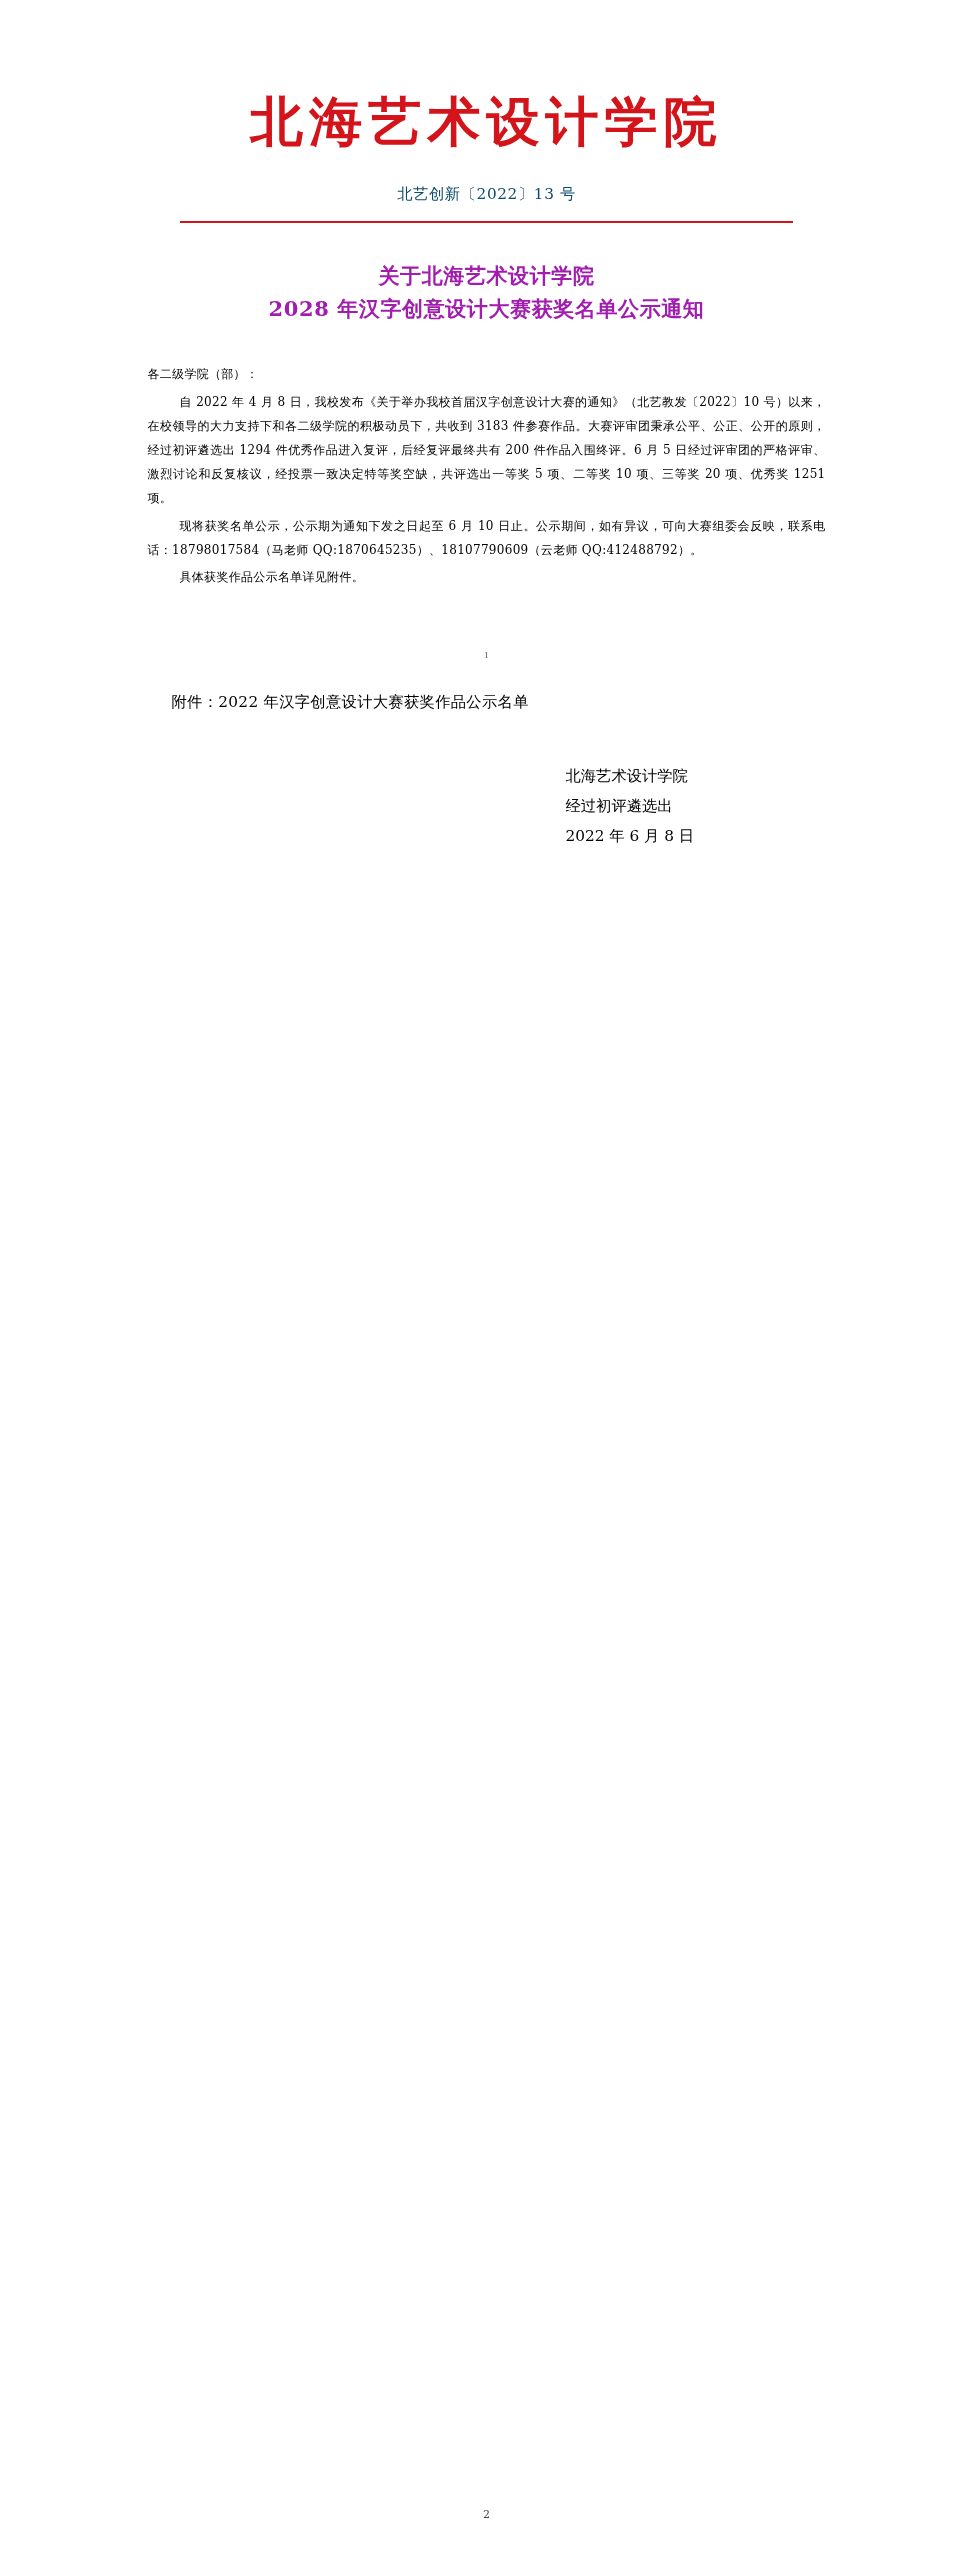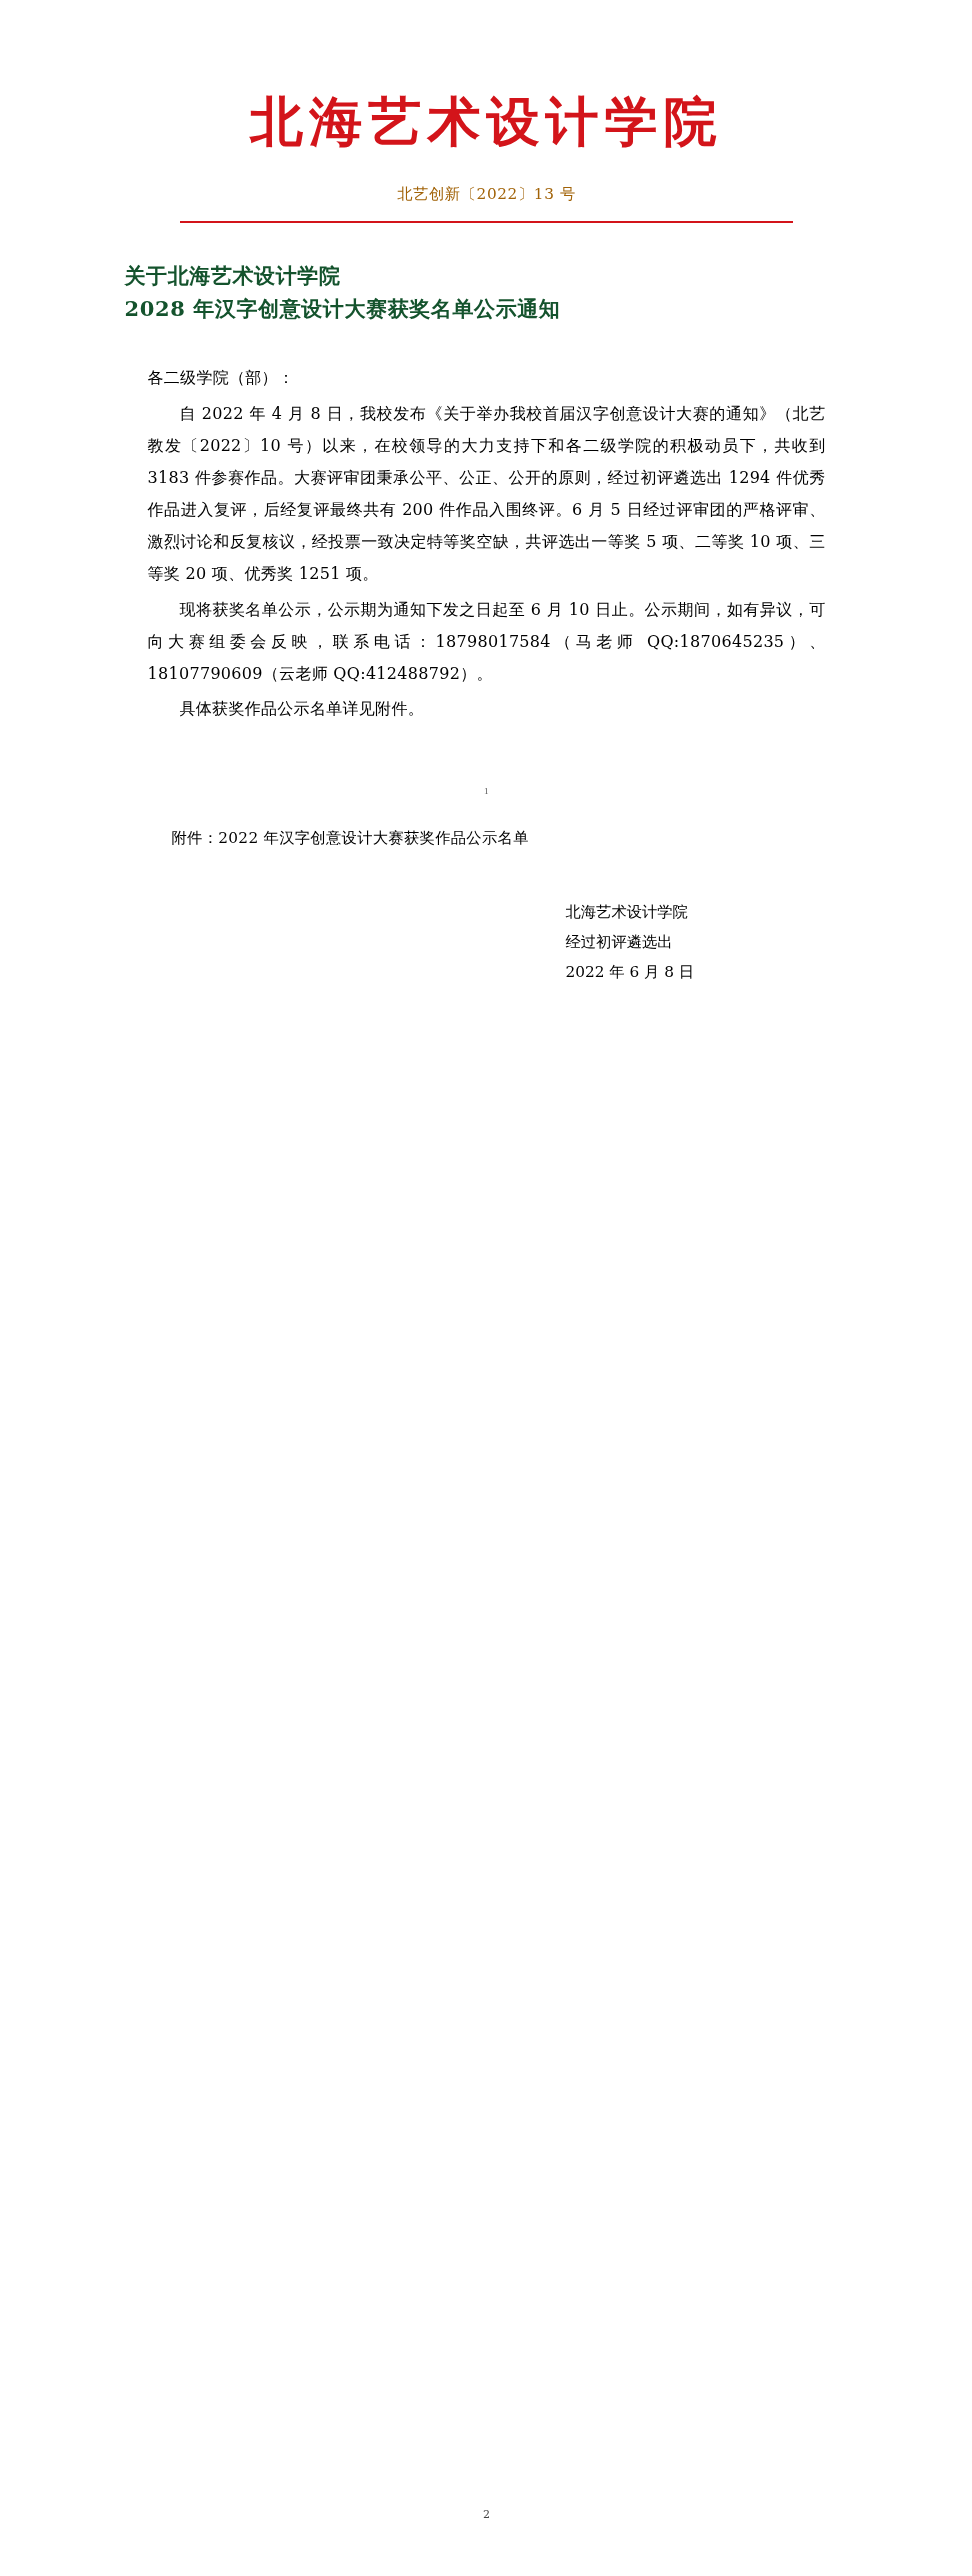--- a/index.html
+++ b/index.html
@@ -38,50 +38,51 @@
     font-size: 53px;
     letter-spacing: 6.1px;
     line-height: 1.1;
     white-space: nowrap;
     margin: 0;
     padding: 0;
   }
   .doc-number {
     margin-top: 34px;
     font-size: 15.3px;
-    color: #a16207;
+    color: #0c4a6e;
     letter-spacing: 0.6px;
     font-family: "DejaVu Serif", "Liberation Serif", serif;
   }
   .red-rule {
     margin: 16px auto 0 auto;
     width: 613px;
     height: 1.8px;
     background: #d3141a;
   }
 
   
   .doc-title {
+    text-align: center;
     margin-top: 37px;
     font-family: "DejaVu Serif", "Liberation Serif", serif;
     font-weight: bold;
     font-size: 21px;
     line-height: 1.55;
     letter-spacing: 0.6px;
-    color: #14532d;
+    color: #a21caf;
   }
   .doc-title .line2 {
     display: block;
   }
 
   
   .content {
     margin-top: 37px;
     padding: 0 23px;
-    font-size: 16px;
+    font-size: 12px;
     line-height: 2.0;
     letter-spacing: 0.3px;
     text-align: justify;
     font-family: "DejaVu Serif", "Liberation Serif", serif;
   }
   .content p {
     margin: 0 0 3.7px 0;
   }
   .salutation {
     text-indent: 0;

